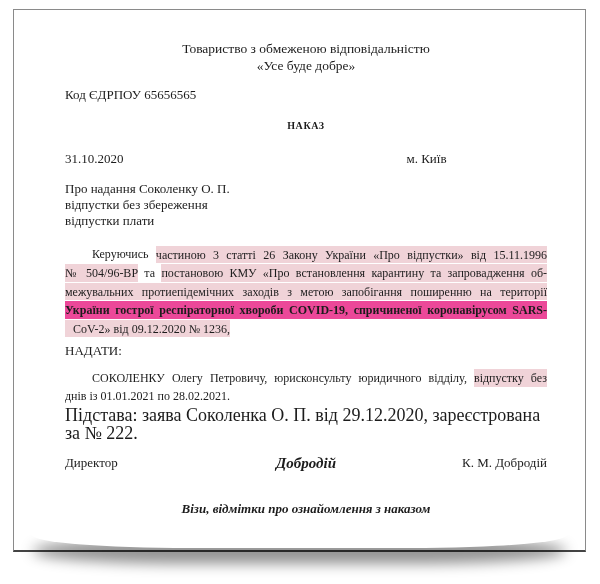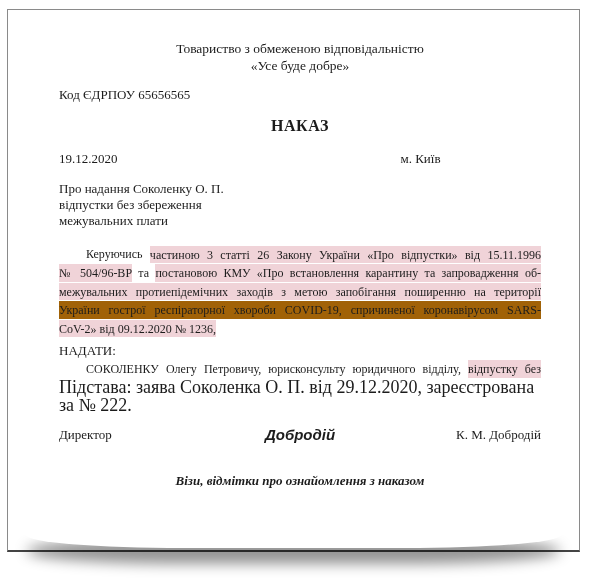--- a/index.html
+++ b/index.html
@@ -1,103 +1,104 @@
 <!DOCTYPE html>
 <html><head>
 <meta charset="utf-8">
 <style>
   * { margin: 0; padding: 0; box-sizing: border-box; }
   html, body { width: 600px; height: 584px; background: #ffffff; overflow: hidden; }
   body { font-family: "Liberation Serif", "DejaVu Serif", serif; color: #1c1c1c; position: relative; }
 
   .paper {
     position: absolute;
-    left: 7px; top: 9px;
+    left: 13px; top: 9px;
     width: 573px; height: 543px;
     background: #ffffff;
     border: 1px solid #8a8a8a;
     border-bottom: 2px solid #444;
     padding: 30px 38px 0 51px;
     z-index: 1;
   }
   
   .paper::after {
     content: "";
     position: absolute;
     z-index: -1;
     bottom: 2px; left: 18px; right: 18px;
     height: 26px;
     border-radius: 50% / 22px;
     box-shadow: 0 16px 13px rgba(0,0,0,0.42);
   }
 
   .org { text-align: center; font-size: 13.5px; line-height: 17px; }
   .edrpou { margin-top: 12px; font-size: 13px; line-height: 17px; }
-  .doc-title { margin-top: 13px; text-align: center; font-weight: bold; font-size: 16px; line-height: 20px; letter-spacing: 0.6px; }
+  .doc-title { margin-top: 13px; text-align: center; font-weight: bold; font-size: 10px; line-height: 20px; letter-spacing: 0.6px; }
 
   .meta-row, .sign-row { display: flex; margin-top: 13px; font-size: 13px; line-height: 19px; }
   .meta-row > span, .sign-row > span { flex: 1 1 0; }
   .cell-left { text-align: left; }
   .cell-center { text-align: center; }
   .cell-right { text-align: right; }
 
   .subject { margin-top: 13px; font-size: 13px; line-height: 16px; max-width: 240px; }
 
   .para { margin-top: 16px; font-size: 12px; overflow: hidden; }
   .line { line-height: 18.5px; text-align: left; }
   .line.just { text-align: justify; text-align-last: justify; }
   .line.indent { text-indent: 27px; }
   .hl { padding: 1.5px 0 2px; }
 
   .nadaty { margin-top: 4px; font-size: 13px; line-height: 18px; }
-  .para2 { margin-top: 0; }
+  .para2 { margin-top: 9px; }
   .basis { margin-top: 0; font-size: 18px; line-height: 18px; }
 
   .sign-row { margin-top: 11px; line-height: 20px; gap: 45px; }
-  .signature-script { font-style: italic; font-weight: bold; font-size: 15px; font-family: Liberation Sans, sans-serif; }
+  .signature-script { font-style: italic; font-weight: bold; font-size: 15px; font-family: Liberation Serif, serif; }
 
   .footer-line { margin-top: 27px; font-size: 13px; line-height: 17px; font-weight: bold; font-style: italic; text-align: center; }
 </style>
 </head>
 <body>
 
 <div class="paper">
 
   <div class="org">
     <div>Товариство з обмеженою відповідальністю</div>
     <div>«Усе буде добре»</div>
   </div>
 
   <div class="edrpou">Код ЄДРПОУ 65656565</div>
 
   <div class="doc-title">НАКАЗ</div>
 
   <div class="meta-row">
-    <span class="cell-left">19.12.2020</span>
+    <span class="cell-left">31.10.2020</span>
     <span class="cell-center">м. Київ</span>
   </div>
 
   <div class="subject">
     <div>Про надання Соколенку О. П.</div>
     <div>відпустки без збереження</div>
-    <div>межувальних плати</div>
+    <div>відпустки плати</div>
   </div>
 
   <div class="para">
       <div class="line just indent"><span>Керуючись </span><span class="hl" style="background: rgb(240, 211, 216);">частиною 3 статті 26 Закону України «Про відпустки» від 15.11.1996</span></div>
       <div class="line just"><span class="hl" style="background: rgb(240, 211, 216);">№ 504/96-ВР</span><span> та </span><span class="hl" style="background: rgb(240, 211, 216);">постановою КМУ «Про встановлення карантину та запровадження об-</span></div>
       <div class="line just"><span class="hl" style="background: rgb(240, 211, 216);">межувальних протиепідемічних заходів з метою запобігання поширенню на території</span></div>
-      <div class="line just"><span class="hl" style="background: #a16207;">України гострої респіраторної хвороби COVID-19, спричиненої коронавірусом SARS-</span></div>
-      <div class="line"><span class="hl" style="background: rgb(240, 211, 216);">CoV-2» від 09.12.2020 № 1236,</span></div>
+      <div class="line just"><span class="hl" style="background: #ec4899; font-weight: bold;">України гострої респіраторної хвороби COVID-19, спричиненої коронавірусом SARS-</span></div>
+      <div class="line"><span class="hl" style="background: rgb(240, 211, 216); padding-left: 8px;">CoV-2» від 09.12.2020 № 1236,</span></div>
     </div>
 
   <div class="nadaty">НАДАТИ:</div>
 
   <div class="para para2">
       <div class="line just indent"><span>СОКОЛЕНКУ Олегу Петровичу, юрисконсульту юридичного відділу, </span><span class="hl" style="background: rgb(240, 211, 216);">відпустку без</span></div>
+      <div class="line"><span>днів із 01.01.2021 по 28.02.2021.</span></div>
     </div>
 
   <div class="basis">Підстава: заява Соколенка О. П. від 29.12.2020, зареєстрована за № 222.</div>
 
   <div class="sign-row">
     <span class="cell-left">Директор</span>
     <span class="cell-center signature-script">Добродій</span>
     <span class="cell-right">К. М. Добродій</span>
   </div>
 

